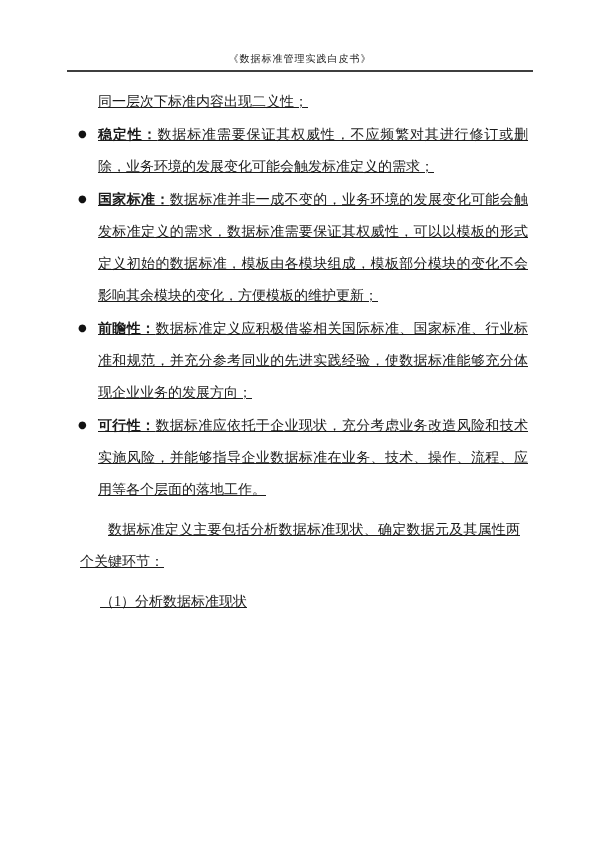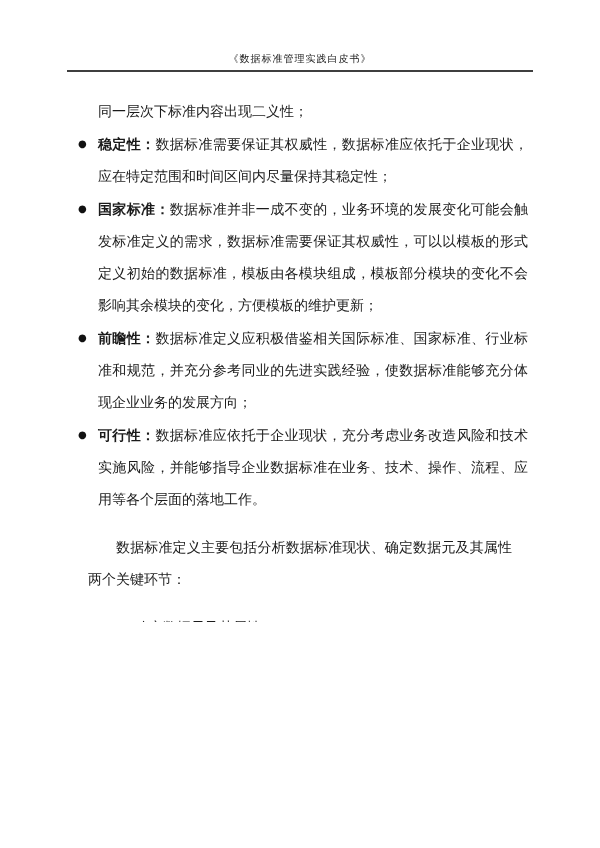--- a/index.html
+++ b/index.html
@@ -23,44 +23,45 @@
   .header-rule {
     position: absolute;
     top: 70px;
     left: 67px;
     width: 466px;
     height: 0;
     border-top: 2px solid #3f3f3f;
   }
   .content {
     position: absolute;
-    top: 96px;
+    top: 86px;
     left: 72px;
     width: 456px;
     font-size: 14px;
     line-height: 32px;
     text-align: justify;
     text-justify: inter-character;
+    text-decoration: underline;
   }
   .intro { margin: 0 0 0 26px; }
   ul.bullets { list-style: none; margin: 0; padding: 0; }
   ul.bullets li { position: relative; padding-left: 26px; }
   .marker {
     position: absolute;
     left: 6px; top: 0;
     font-size: 10px;
     line-height: 32px;
     font-family: "DejaVu Sans", sans-serif;
     color: #111111;
   }
   .term {
     font-family: "Liberation Sans", "DejaVu Sans", sans-serif;
     font-weight: bold;
   }
-  p.para { margin: 16px; text-indent: 28px; }
+  p.para { margin: 8px; text-indent: 28px; }
   .numbered { margin: 0 0 0 28px; }
   .page-number {
     position: absolute;
     top: 788px; left: 8px; right: 0;
     text-align: center;
     font-size: 13px;
     color: #1b1b1b;
   }
 </style>
 </head>
@@ -71,35 +72,36 @@
   <div class="header-title">《数据标准管理实践白皮书》</div>
 
   <div class="header-rule"></div>
 
   <div class="content">
 
     <p class="intro">同一层次下标准内容出现二义性；</p>
 
     <ul class="bullets">
       <li>
-        <span class="marker">●</span><span class="term">稳定性：</span><span>数据标准需要保证其权威性，数据标准应依托于企业现状，应在特定范围和时间区间内尽量保持其稳定性；</span>
+        <span class="marker">●</span><span class="term">稳定性：</span><span>数据标准需要保证其权威性，不应频繁对其进行修订或删除，业务环境的发展变化可能会触发标准定义的需求；</span>
       </li>
       <li>
         <span class="marker">●</span><span class="term">国家标准：</span><span>数据标准并非一成不变的，业务环境的发展变化可能会触发标准定义的需求，数据标准需要保证其权威性，可以以模板的形式定义初始的数据标准，模板由各模块组成，模板部分模块的变化不会影响其余模块的变化，方便模板的维护更新；</span>
       </li>
       <li>
         <span class="marker">●</span><span class="term">前瞻性：</span><span>数据标准定义应积极借鉴相关国际标准、国家标准、行业标准和规范，并充分参考同业的先进实践经验，使数据标准能够充分体现企业业务的发展方向；</span>
       </li>
       <li>
         <span class="marker">●</span><span class="term">可行性：</span><span>数据标准应依托于企业现状，充分考虑业务改造风险和技术实施风险，并能够指导企业数据标准在业务、技术、操作、流程、应用等各个层面的落地工作。</span>
       </li>
     </ul>
 
     <p class="para">数据标准定义主要包括分析数据标准现状、确定数据元及其属性两个关键环节：</p>
 
+    <p class="numbered">（1）分析数据标准现状</p>
 
 
     <p class="numbered">（2）确定数据元及其属性</p>
 
   </div>
 
   <div class="page-number">12</div>
 
 </div>
 

